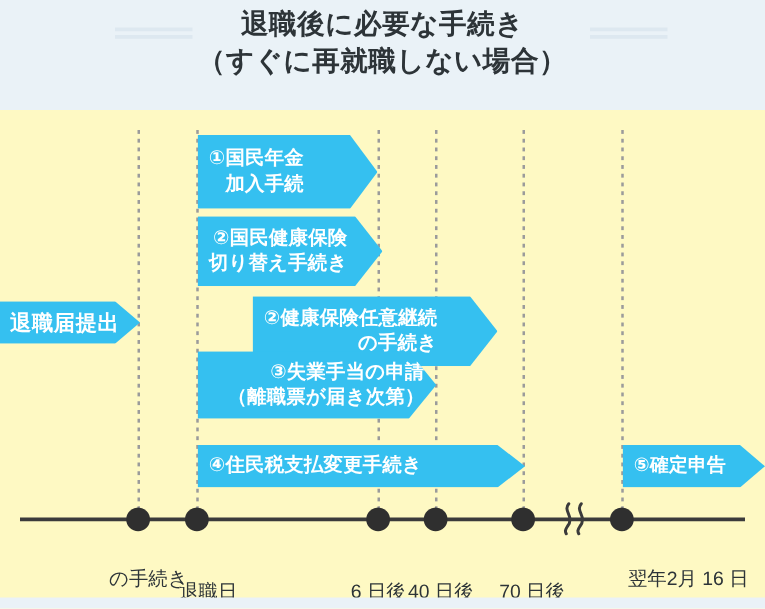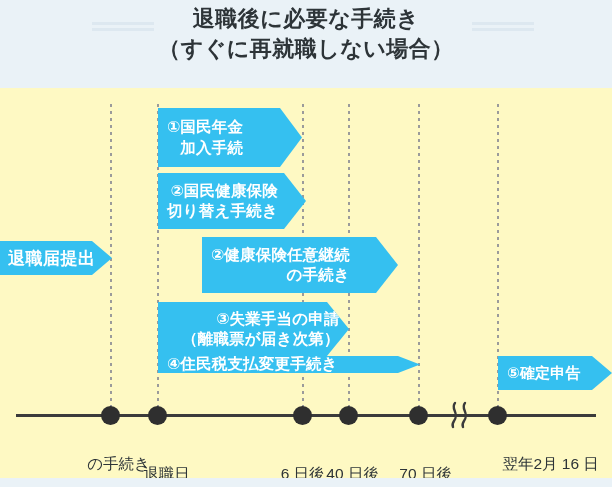--- a/index.html
+++ b/index.html
@@ -170,24 +170,24 @@
 
   <div class="arrow tip-22" style="left:158px; top:108px; width:144px; height:59px;">①国民年金
 加入手続</div>
 
   <div class="arrow tip-22" style="left:158px; top:173px; width:148px; height:56px;">②国民健康保険
 切り替え手続き</div>
 
   <div class="arrow tip-22" style="left:158px; top:237px; width:196px; height:56px;margin-left:44px;">②健康保険任意継続
 の手続き</div>
 
-  <div class="arrow tip-22" style="left:158px; top:302px; width:191px; height:54px;padding-left:24px;">③失業手当の申請
+  <div class="arrow tip-22" style="left:158px; top:281px; width:191px; height:54px;padding-left:24px;">③失業手当の申請
 （離職票が届き次第）</div>
 
-  <div class="arrow tip-22" style="left:158px; top:356px; width:262px; height:17px;">④住民税支払変更手続き</div>
+  <div class="arrow tip-22" style="left:158px; top:356px; width:262px; height:34px;">④住民税支払変更手続き</div>
 
   <div class="arrow tip-20" style="left:498px; top:356px; width:114px; height:34px; font-size:15px;">⑤確定申告</div>
 
   <div class="axis"></div>
 
   <div class="break-mark">
     <svg width="30" height="28" viewBox="0 0 30 28" aria-hidden="true">
       <path d="M9 2 C4 8, 14 12, 8 20 C6 23, 6 24, 7 26" stroke="#3b3b3b" stroke-width="2.4" fill="none" stroke-linecap="round"></path>
       <path d="M19 2 C14 8, 24 12, 18 20 C16 23, 16 24, 17 26" stroke="#3b3b3b" stroke-width="2.4" fill="none" stroke-linecap="round"></path>
     </svg>

